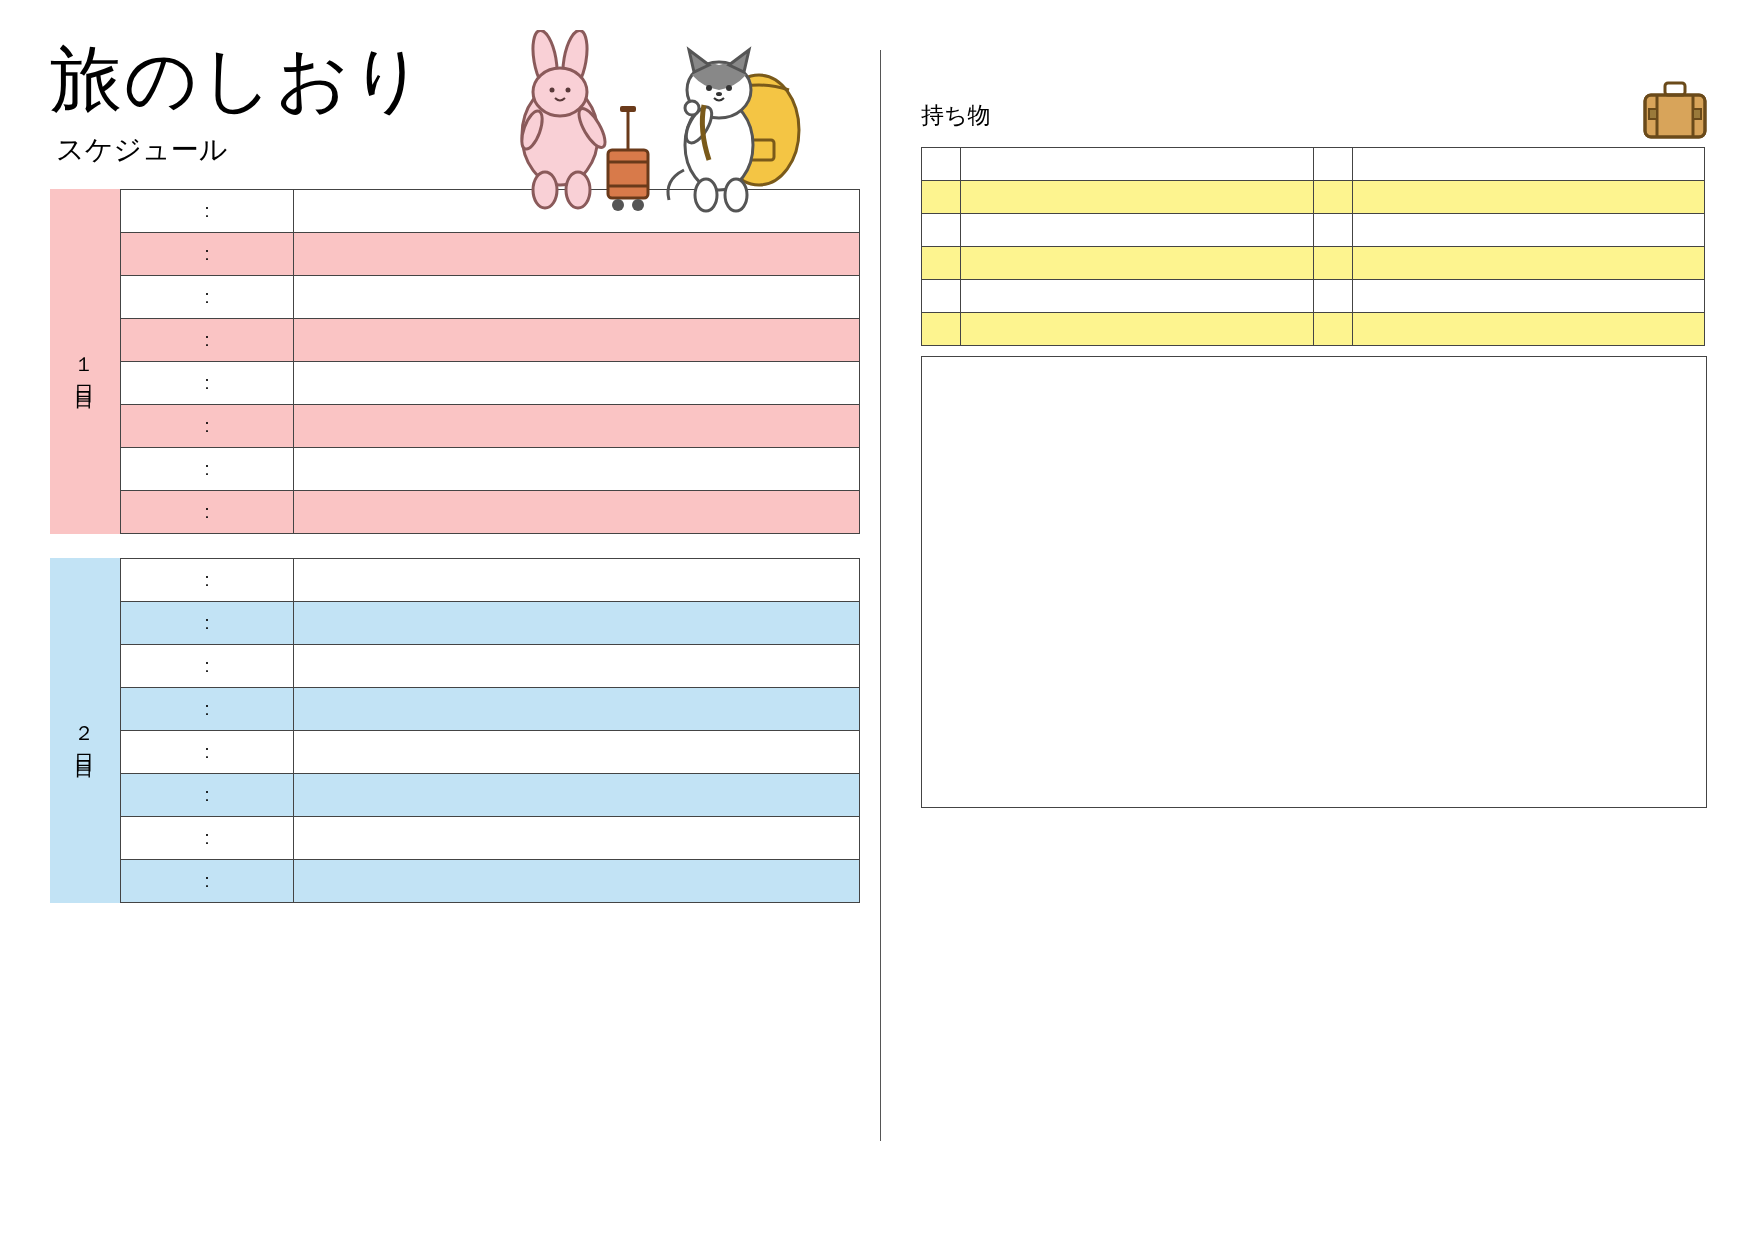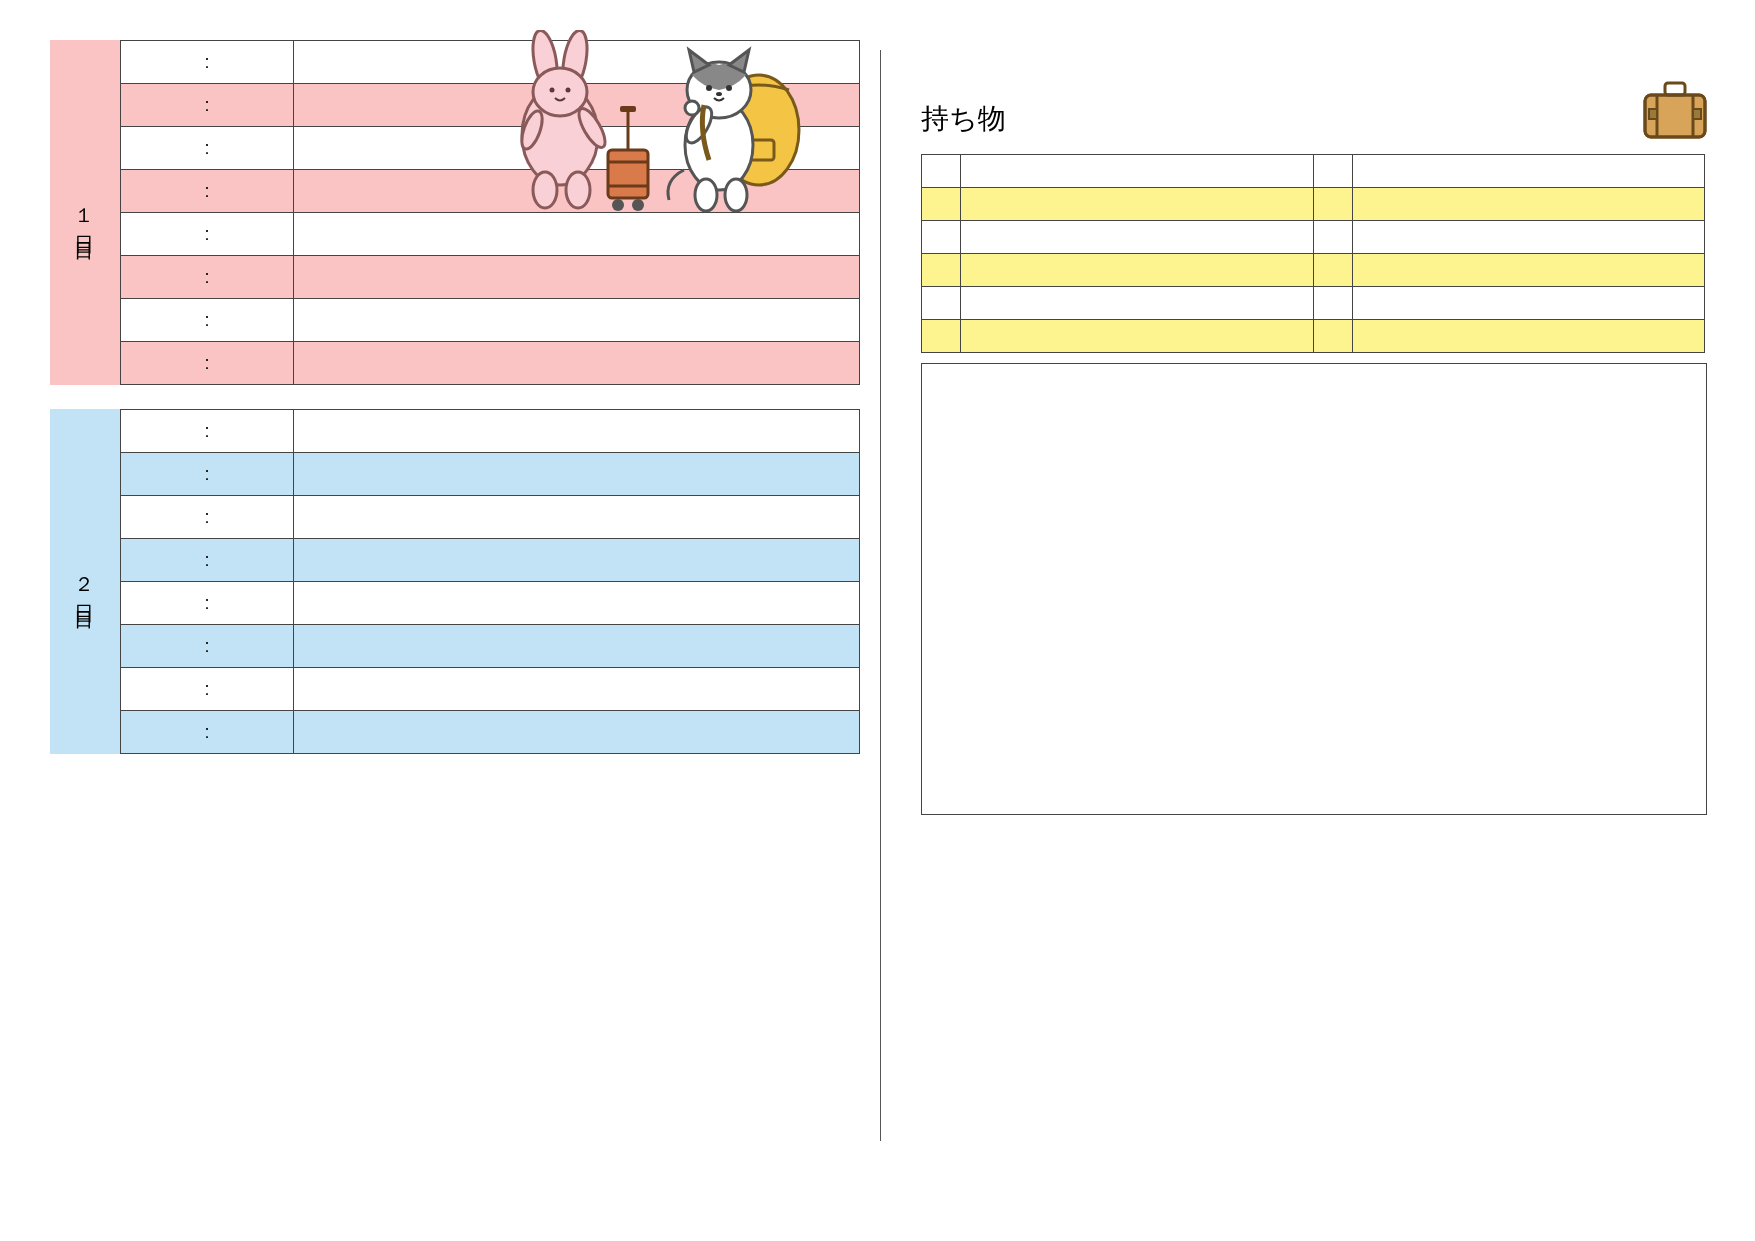--- a/index.html
+++ b/index.html
@@ -78,21 +78,21 @@
     border: 1px solid #444;
     height: 40px;
     font-size: 18px;
     text-align: center;
   }
   .sched-table td.time-col { width: 170px; }
   .sched-table td.desc-col { }
   .day1 tr:nth-child(even) td { background: #fac4c4; }
   .day2 tr:nth-child(even) td { background: #c2e3f5; }
   .section-header {
-    font-size: 28px;
+    font-size: 23px;
     margin: 60px 0 16px 0;
     position: relative;
   }
   .section-header.first { margin-top: 60px; }
   .section-icon {
     position: absolute;
     right: -10px;
     top: -25px;
   }
   .items-table {
@@ -113,20 +113,24 @@
     height: 450px;
     margin-top: 10px;
   }
 </style>
 </head>
 <body>
 
 <div class="page">
   <div class="left-col">
     <div class="title-row">
+      <div>
+        <h1 class="main-title">旅のしおり</h1>
+        <div class="sub-title">スケジュール</div>
+      </div>
       <div class="mascots">
         
         <svg width="180" height="190" viewBox="0 0 180 190">
 
           <ellipse cx="55" cy="30" rx="11" ry="30" fill="#f9d0d6" stroke="#8a5a5a" stroke-width="3" transform="rotate(-10 55 30)"></ellipse>
           <ellipse cx="85" cy="30" rx="11" ry="30" fill="#f9d0d6" stroke="#8a5a5a" stroke-width="3" transform="rotate(10 85 30)"></ellipse>
 
           <ellipse cx="70" cy="105" rx="38" ry="50" fill="#f9d0d6" stroke="#8a5a5a" stroke-width="3"></ellipse>
 
           <ellipse cx="70" cy="62" rx="27" ry="24" fill="#f9d0d6" stroke="#8a5a5a" stroke-width="3"></ellipse>

